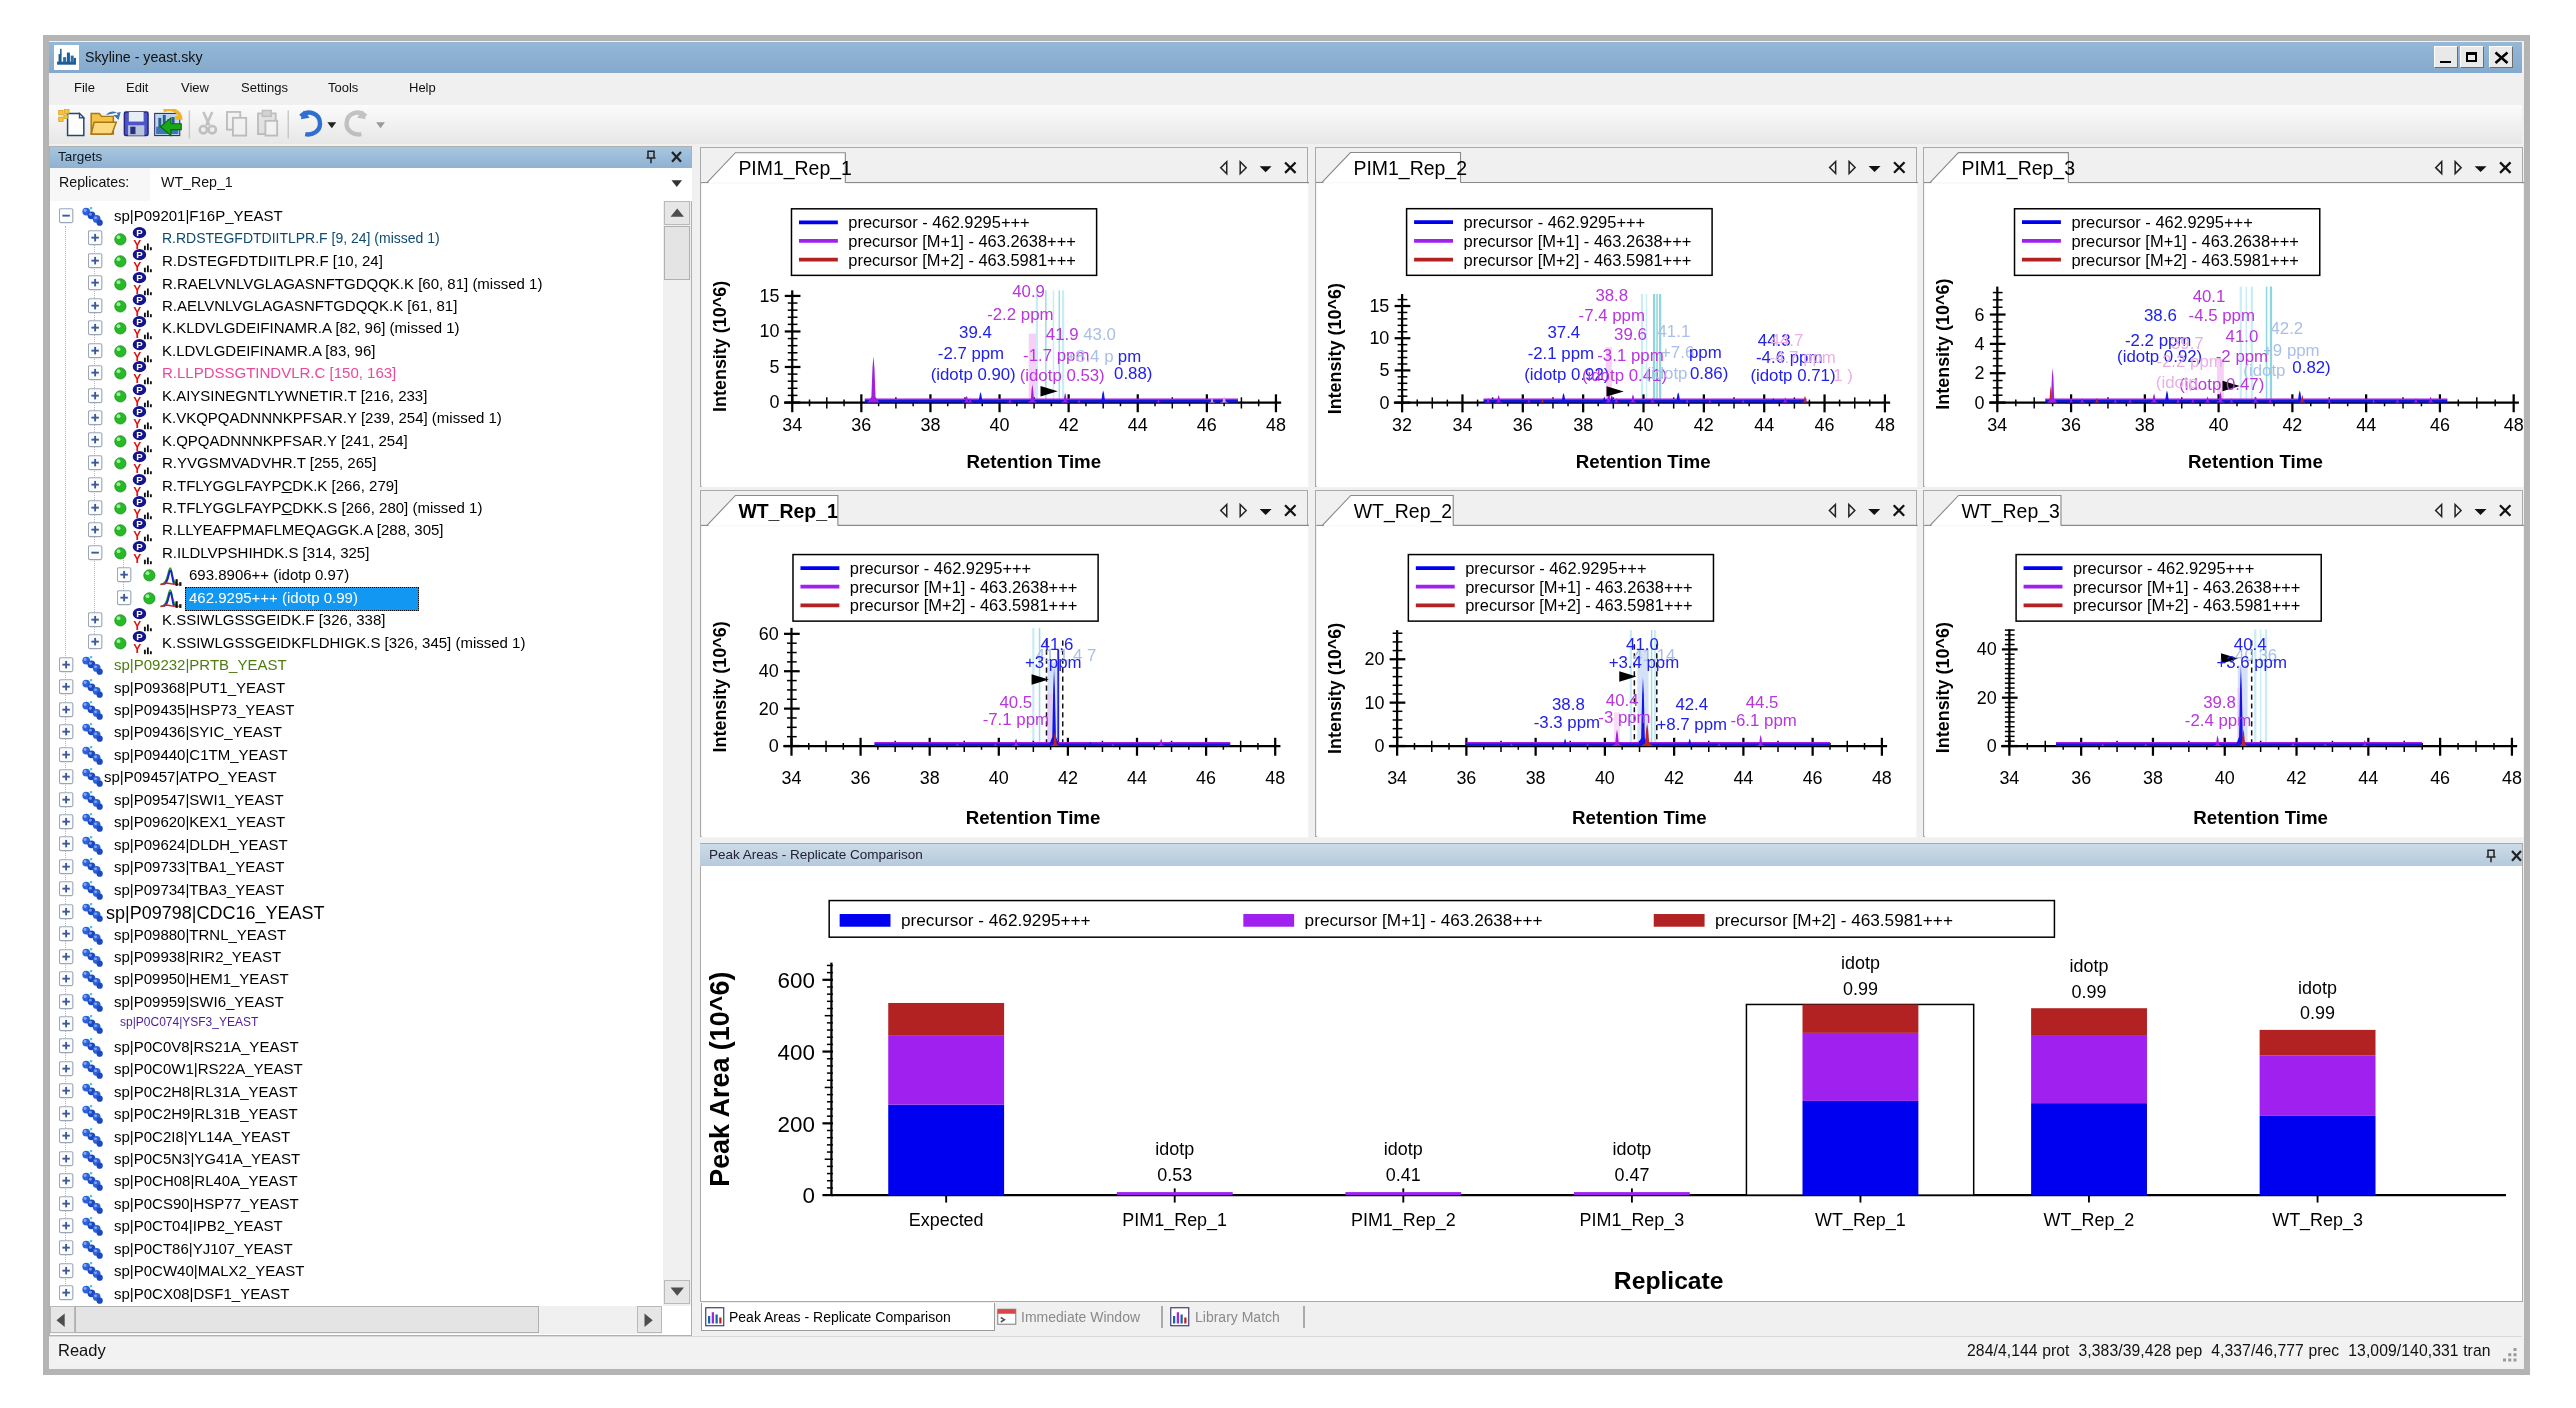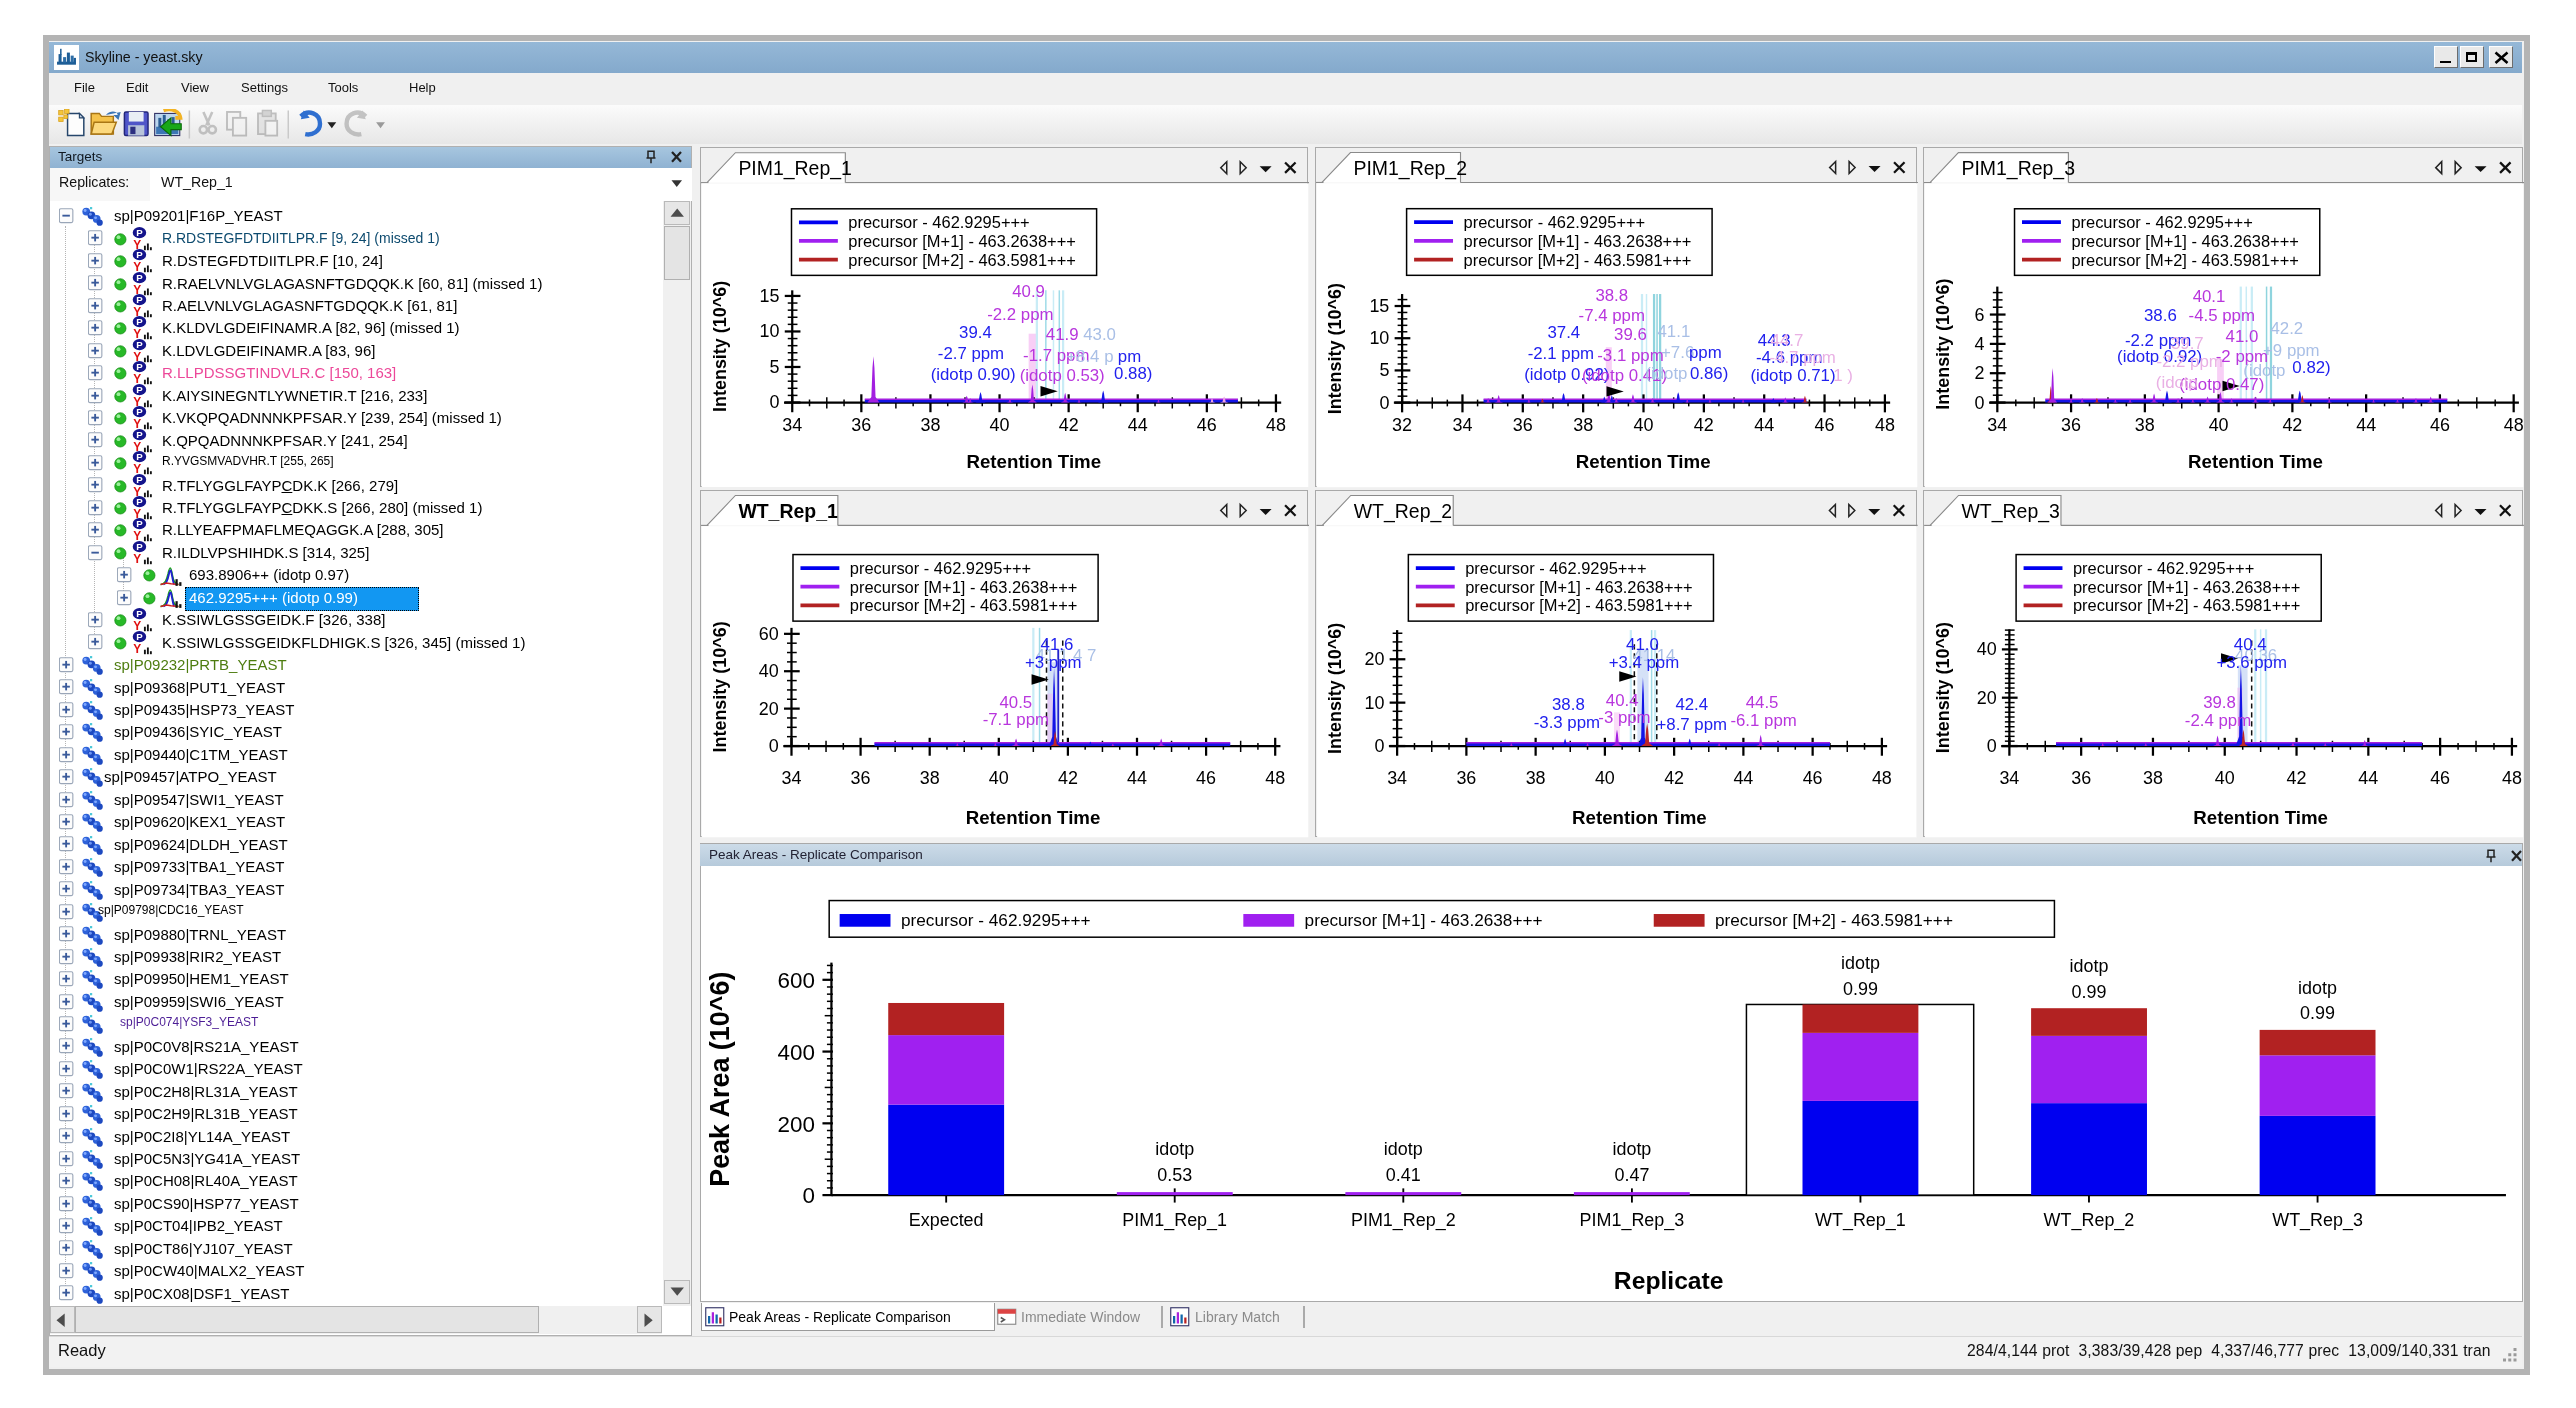--- a/index.html
+++ b/index.html
@@ -332,21 +332,21 @@
 <circle cx="6" cy="5.5" r="2.6" fill="#9cf09c"></circle>
     </svg>
 <svg class="abs" style="left:132px;top:451px" width="25.4" height="24" viewBox="0 0 34 32">
 <ellipse cx="10" cy="7.5" rx="9" ry="7.5" fill="#14148c"></ellipse>
 <text x="10" y="12.5" text-anchor="middle" style="font:bold 13px 'Liberation Sans',sans-serif" fill="#fff">P</text>
 <text x="7" y="29" text-anchor="middle" style="font:bold 16px 'Liberation Sans',sans-serif" fill="#e01010">Y</text>
 <rect x="16" y="25" width="2.5" height="6" fill="#111"></rect>
       <rect x="20" y="22" width="2.5" height="9" fill="#111"></rect>
       <rect x="24" y="27" width="2.5" height="4" fill="#111"></rect>
 </svg>
-<div class="txt" style="left:162px;top:454px;font-size:12px;color:#000">R.YVGSMVADVHR.T [255, 265]</div>
+<div class="txt" style="left:162px;top:454px;font-size:15px;color:#000">R.YVGSMVADVHR.T [255, 265]</div>
 <svg class="abs" style="left:88px;top:477px" width="15" height="15.7" viewBox="0 0 20 21">
 <rect x="0.5" y="1" width="18" height="18.5" rx="2" fill="#fcfcfc" stroke="#9aa6b8" stroke-width="1.5"></rect>
       <rect x="4.5" y="9" width="10" height="2.5" fill="#3a5a9a"></rect>
       <rect x="8.25" y="5.25" width="2.5" height="10" fill="#3a5a9a"></rect>
     </svg>
 <svg class="abs" style="left:114px;top:480px" width="13.5" height="13.5" viewBox="0 0 18 18">
 <circle cx="8.5" cy="8.5" r="7.5" fill="#27b927" stroke="#118a11" stroke-width="1"></circle>
 <circle cx="6" cy="5.5" r="2.6" fill="#9cf09c"></circle>
     </svg>
 <svg class="abs" style="left:132px;top:474px" width="25.4" height="24" viewBox="0 0 34 32">
@@ -666,21 +666,21 @@
 <svg class="abs" style="left:81px;top:903px" width="22.4" height="19.5" viewBox="0 0 30 26">
 <circle cx="7" cy="6" r="5.2" fill="#2e62d9"></circle>
       <circle cx="5.5" cy="4.5" r="2" fill="#7fa8ff"></circle>
 <circle cx="14" cy="11" r="5.2" fill="#1d49c0"></circle>
       <circle cx="12.5" cy="9.5" r="2" fill="#6d96f2"></circle>
 <circle cx="21" cy="16" r="5.2" fill="#2e62d9"></circle>
       <circle cx="19.5" cy="14.5" r="2" fill="#7fa8ff"></circle>
 <circle cx="25" cy="21" r="4.2" fill="#1d49c0"></circle>
 <rect x="12" y="0" width="3" height="3" fill="#49c8d8"></rect>
 </svg>
-<div class="txt" style="left:98px;top:903px;font-size:12px;color:#000">sp|P09798|CDC16_YEAST</div>
+<div class="txt" style="left:106px;top:903px;font-size:18px;color:#000">sp|P09798|CDC16_YEAST</div>
 <svg class="abs" style="left:59px;top:926px" width="15" height="15.7" viewBox="0 0 20 21">
 <rect x="0.5" y="1" width="18" height="18.5" rx="2" fill="#fcfcfc" stroke="#9aa6b8" stroke-width="1.5"></rect>
       <rect x="4.5" y="9" width="10" height="2.5" fill="#3a5a9a"></rect>
       <rect x="8.25" y="5.25" width="2.5" height="10" fill="#3a5a9a"></rect>
     </svg>
 <svg class="abs" style="left:81px;top:926px" width="22.4" height="19.5" viewBox="0 0 30 26">
 <circle cx="7" cy="6" r="5.2" fill="#2e62d9"></circle>
       <circle cx="5.5" cy="4.5" r="2" fill="#7fa8ff"></circle>
 <circle cx="14" cy="11" r="5.2" fill="#1d49c0"></circle>
       <circle cx="12.5" cy="9.5" r="2" fill="#6d96f2"></circle>

